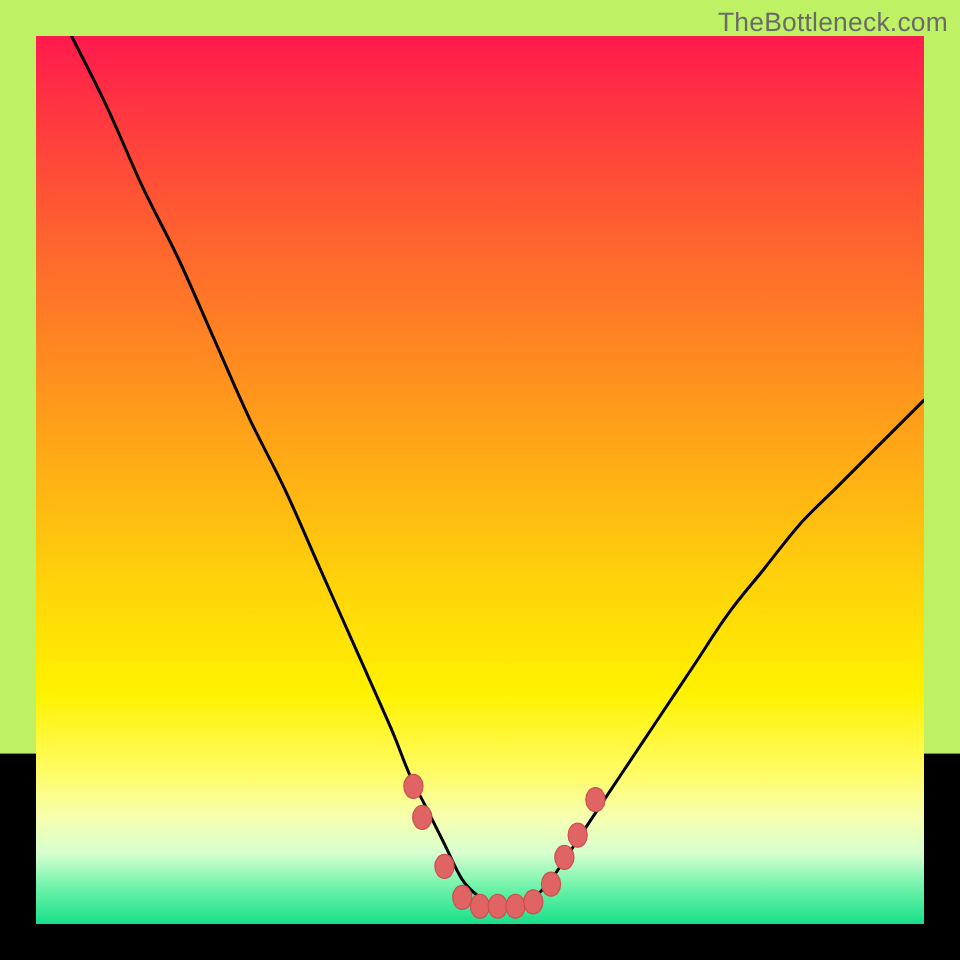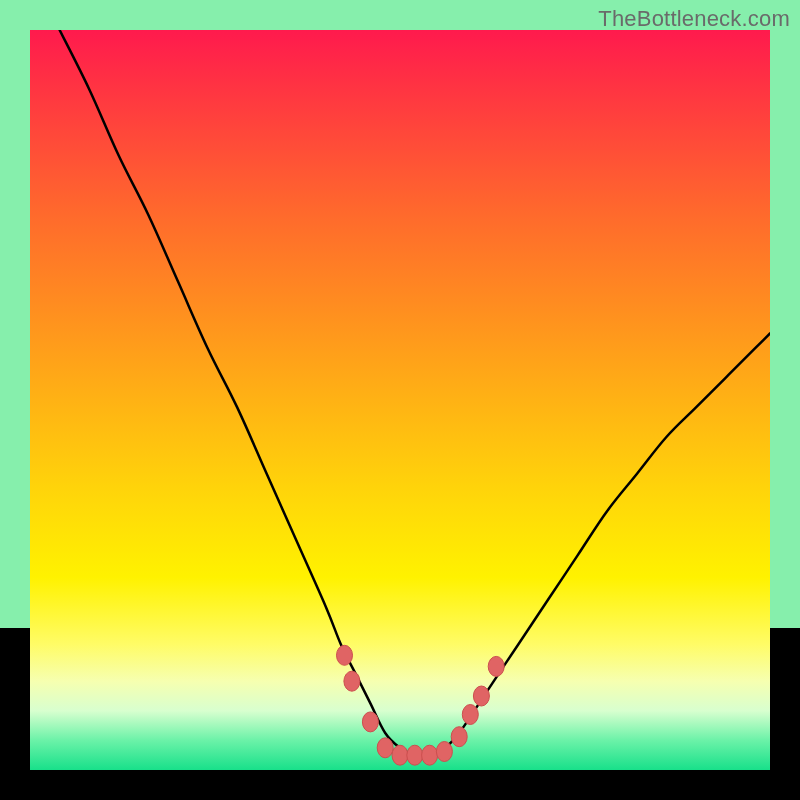--- a/index.html
+++ b/index.html
@@ -8,21 +8,21 @@
     width: 800px;
     height: 800px;
     overflow: hidden;
     background: #000;
     font-family: Arial, Helvetica, sans-serif;
   }
   .frame {
     position: relative;
     width: 800px;
     height: 628px;
-    background: #86efac;
+    background: #bef264;
     text-decoration: underline;
   }
   .plot {
     position: absolute;
     left: 30px;
     top: 30px;
     width: 740px;
     height: 740px;
     background: linear-gradient(to bottom,
       #ff1a4d 0%,

